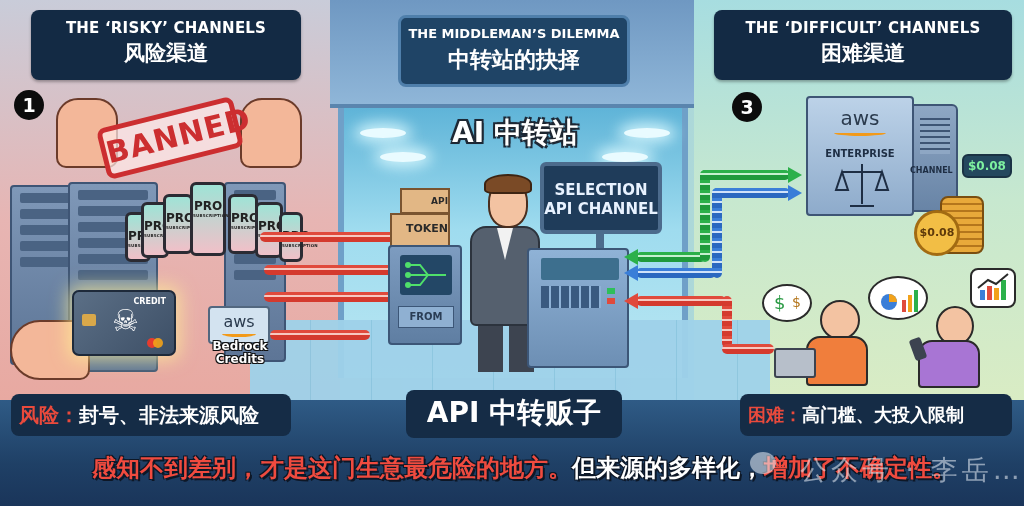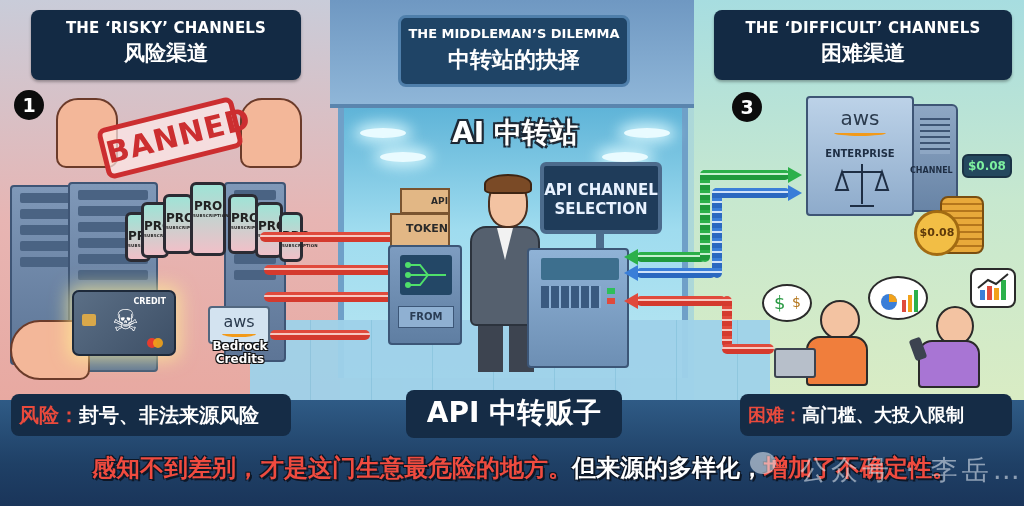--- a/index.html
+++ b/index.html
@@ -247,22 +247,22 @@
     <div class="from">FROM</div>
   </div>
 
   <div class="man-legs"></div>
   <div class="man-body"></div>
   <div class="man-shirt"></div>
   <div class="man-head"></div>
   <div class="man-hair"></div>
 
   <div class="monitor">
+    <div>SELECTION</div>
     <div>API CHANNEL</div>
-    <div>SELECTION</div>
   </div>
   <div style="position:absolute;left:596px;top:234px;width:8px;height:16px;background:#4c6b8c"></div>
   <div class="terminal">
     <div class="scr"></div>
     <div class="keys"></div>
     <div style="position:absolute;left:78px;top:38px;width:8px;height:6px;background:#2fbf5a"></div>
     <div style="position:absolute;left:78px;top:48px;width:8px;height:6px;background:#e04a3c"></div>
   </div>
 
   <div class="pipe green" style="left:636px;top:252px;width:70px"></div>

